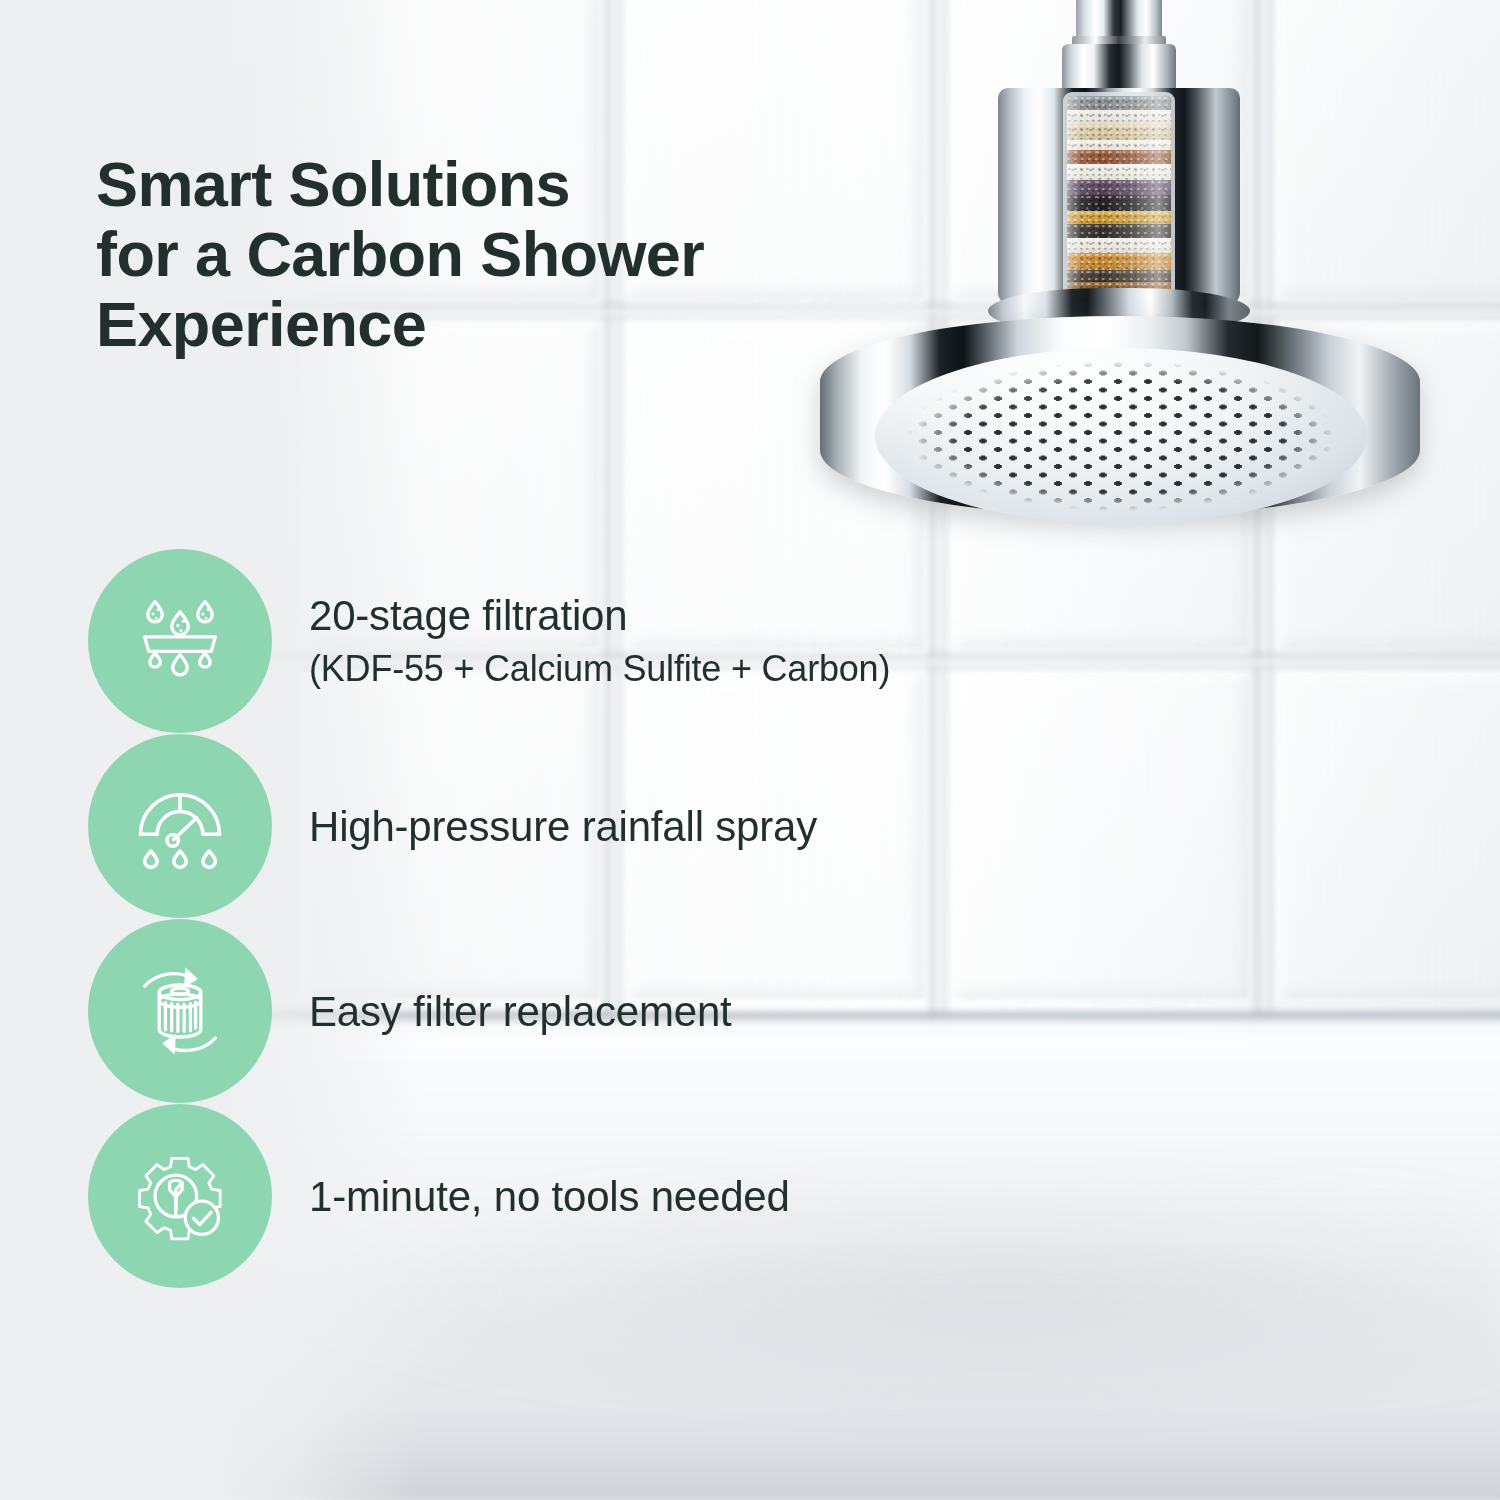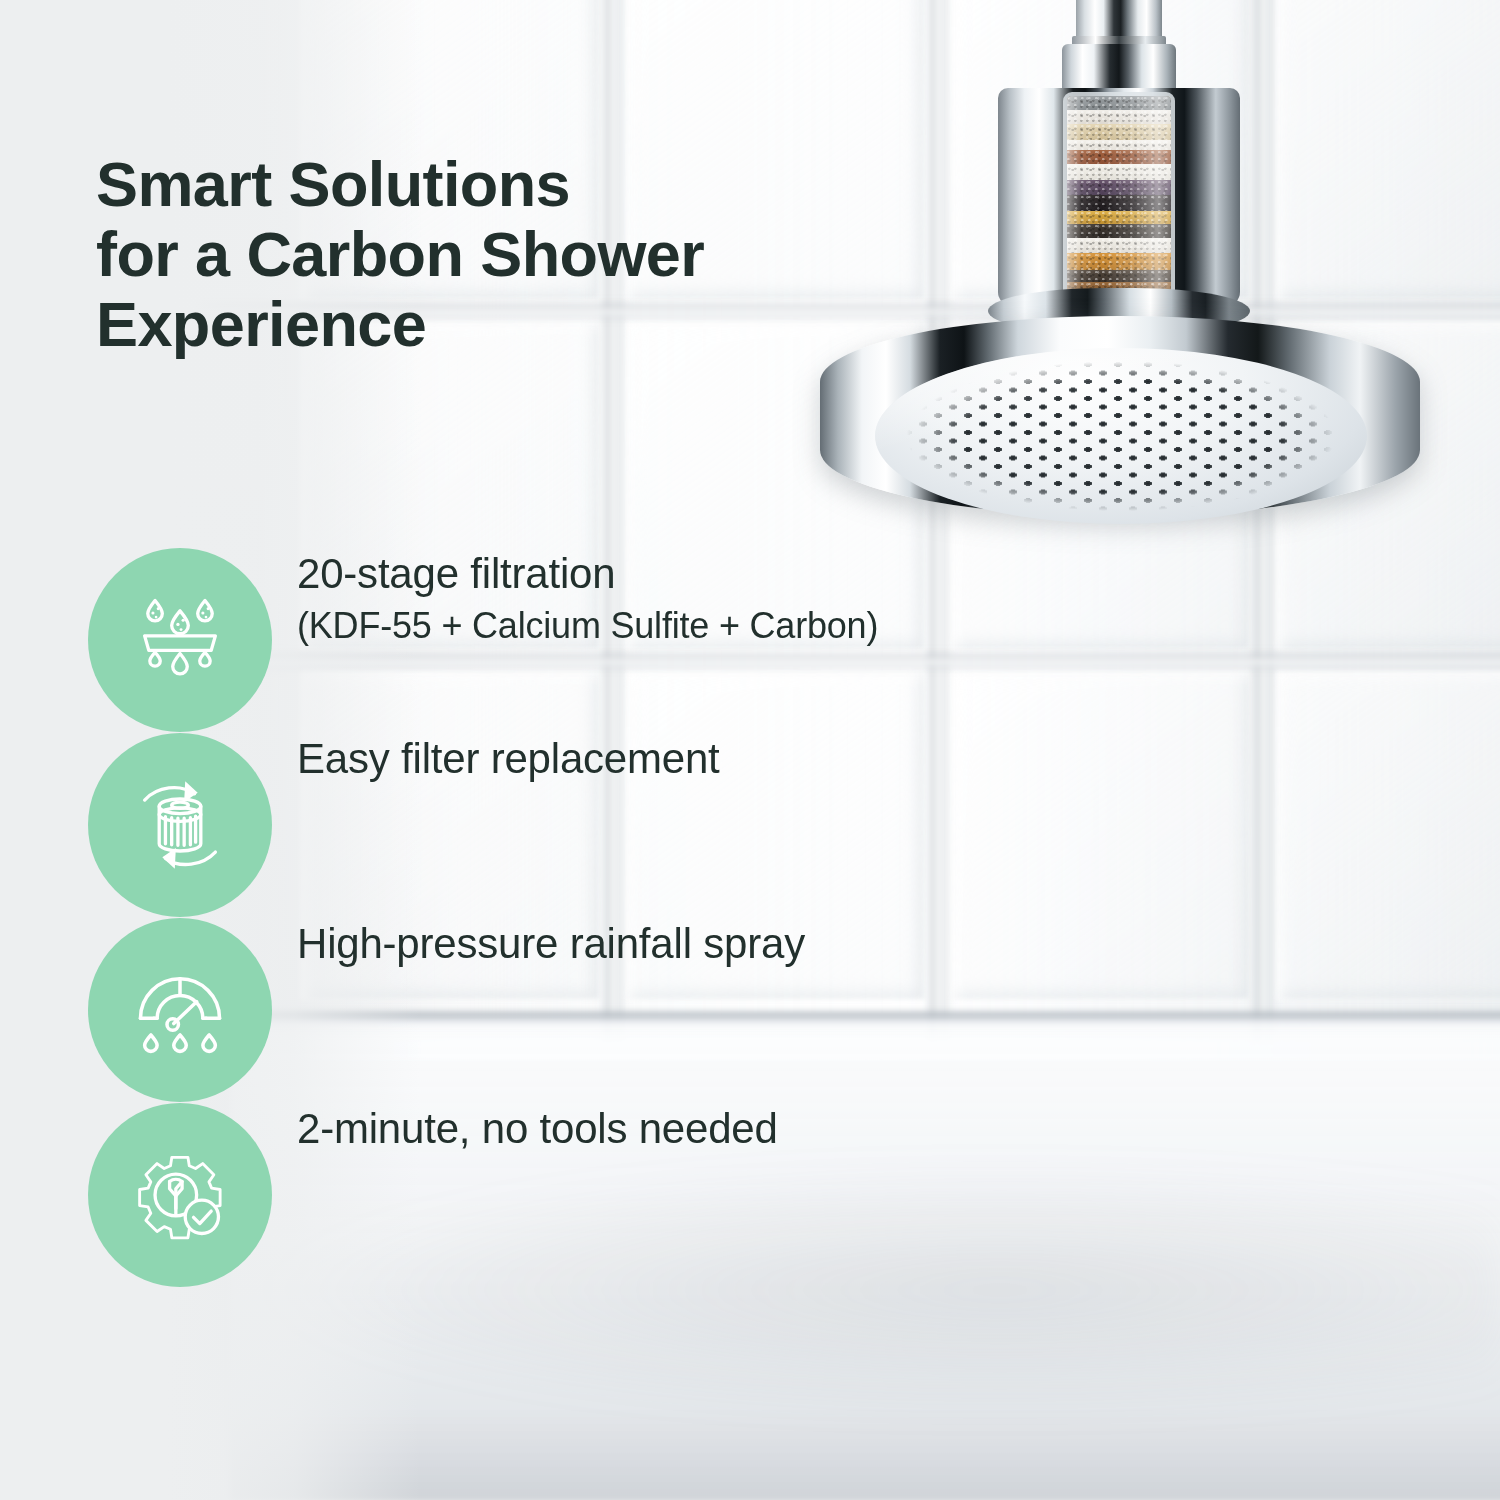--- a/index.html
+++ b/index.html
@@ -195,21 +195,21 @@
   #headline{
     position:absolute;left:96px;top:108px;width:790px;
     font-size:63px;line-height:1.11;font-weight:700;
     letter-spacing:-.6px;color:#22302d;
     white-space:pre-line;
   }
 
   
   #features{position:absolute;left:88px;top:548px;width:1030px;}
   .feature{
-    display:flex;gap:25px;
+    display:flex;align-items:center;gap:37px;
     height:185px;
   }
   .badge{
     flex:0 0 auto;width:184px;height:184px;border-radius:50%;
     display:flex;align-items:center;justify-content:center;
   }
   .badge svg{width:104px;height:104px;display:block;}
   .ftext{flex:1 1 auto;padding-top:2px;}
   .ftitle{
     font-size:42px;line-height:1.12;color:#22302d;font-weight:400;
@@ -314,40 +314,20 @@
         </svg>
       </div>
       <div class="ftext">
         <div class="ftitle">20-stage filtration</div>
         <div class="fsub">(KDF-55 + Calcium Sulfite + Carbon)</div>
       </div>
     </div>
 
     <div class="feature">
       <div class="badge" style="background:#8ed6b1;">
-        <svg viewBox="0 0 100 100" fill="none" stroke="#ffffff" stroke-width="3.2" stroke-linecap="round" stroke-linejoin="round">
-          <path d="M16 26c12-13 34-16 48-6"></path>
-          <path d="M55 8l12 11-13 9z" fill="#ffffff" stroke="none"></path>
-          <path d="M84 76c-12 13-34 16-48 6"></path>
-          <path d="M45 92 33 81l13-9z" fill="#ffffff" stroke="none"></path>
-          <ellipse cx="50" cy="32" rx="20" ry="7"></ellipse>
-          <ellipse cx="50" cy="31" rx="8" ry="3"></ellipse>
-          <path d="M30 32v36c0 3.9 9 7 20 7s20-3.1 20-7V32"></path>
-          <ellipse cx="50" cy="40" rx="20" ry="6.5"></ellipse>
-          <path d="M36 42v26M42 43v26M48 43.5v26M54 43.5v26M60 43v26M65 41.5v25"></path>
-        </svg>
-      </div>
-      <div class="ftext">
-        <div class="ftitle">Easy filter replacement</div>
-
-      </div>
-    </div>
-
-    <div class="feature">
-      <div class="badge" style="background:#8ed6b1;">
         <svg viewBox="0 0 100 100" fill="none" stroke="#ffffff" stroke-width="3.4" stroke-linecap="round" stroke-linejoin="round">
           <path d="M12 58a38 38 0 0 1 76 0"></path>
           <path d="M12 58h13"></path>
             <path d="M88 58H75"></path>
           <path d="M28 58a22 22 0 0 1 44 0"></path>
           <path d="M28 58h-3"></path>
             <path d="M72 58h3"></path>
           <path d="M50 20v16"></path>
           <path d="M44 63 66 42"></path>
           <circle cx="43" cy="64" r="5.5"></circle>
@@ -358,29 +338,49 @@
       </div>
       <div class="ftext">
         <div class="ftitle">High-pressure rainfall spray</div>
 
       </div>
     </div>
 
     <div class="feature">
       <div class="badge" style="background:#8ed6b1;">
         <svg viewBox="0 0 100 100" fill="none" stroke="#ffffff" stroke-width="3.2" stroke-linecap="round" stroke-linejoin="round">
+          <path d="M16 26c12-13 34-16 48-6"></path>
+          <path d="M55 8l12 11-13 9z" fill="#ffffff" stroke="none"></path>
+          <path d="M84 76c-12 13-34 16-48 6"></path>
+          <path d="M45 92 33 81l13-9z" fill="#ffffff" stroke="none"></path>
+          <ellipse cx="50" cy="32" rx="20" ry="7"></ellipse>
+          <ellipse cx="50" cy="31" rx="8" ry="3"></ellipse>
+          <path d="M30 32v36c0 3.9 9 7 20 7s20-3.1 20-7V32"></path>
+          <ellipse cx="50" cy="40" rx="20" ry="6.5"></ellipse>
+          <path d="M36 42v26M42 43v26M48 43.5v26M54 43.5v26M60 43v26M65 41.5v25"></path>
+        </svg>
+      </div>
+      <div class="ftext">
+        <div class="ftitle">Easy filter replacement</div>
+
+      </div>
+    </div>
+
+    <div class="feature">
+      <div class="badge" style="background:#8ed6b1;">
+        <svg viewBox="0 0 100 100" fill="none" stroke="#ffffff" stroke-width="3.2" stroke-linecap="round" stroke-linejoin="round">
           <path d="M41 9h18l1.5 9.5 7 3 8-5.5 12.5 12.5-5.5 8 3 7L95 45v18l-9.5 1.5-3 7 5.5 8-12.5 12.5-8-5.5-7 3L59 99H41l-1.5-9.5-7-3-8 5.5L12 79.5l5.5-8-3-7L5 63V45l9.5-1.5 3-7-5.5-8L24.5 16l8 5.5 7-3z" transform="scale(0.86) translate(8,7)"></path>
           <circle cx="46" cy="50" r="20"></circle>
           <path d="M40 37a10 10 0 0 1 12 0l-6 7v19a6 6 0 0 0 0 0"></path>
           <path d="M40 37v7l6 7 6-7v-7"></path>
           <path d="M46 51v18"></path>
           <circle cx="71" cy="71" r="16" fill="#8ed6b1"></circle>
           <path d="M63 71.5l6 6 11-12"></path>
         </svg>
       </div>
       <div class="ftext">
-        <div class="ftitle">2-minute, no tools needed</div>
+        <div class="ftitle">1-minute, no tools needed</div>
 
       </div>
     </div>
 
   </div>
 </div>
 
 </body></html>

